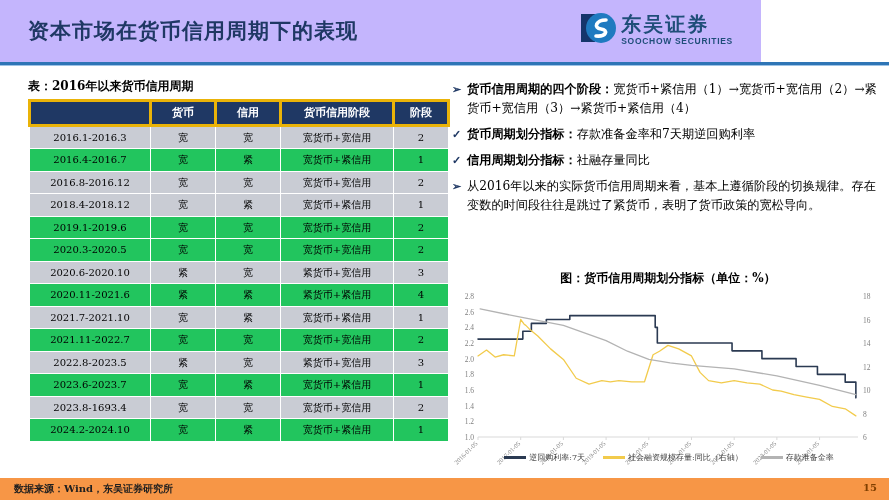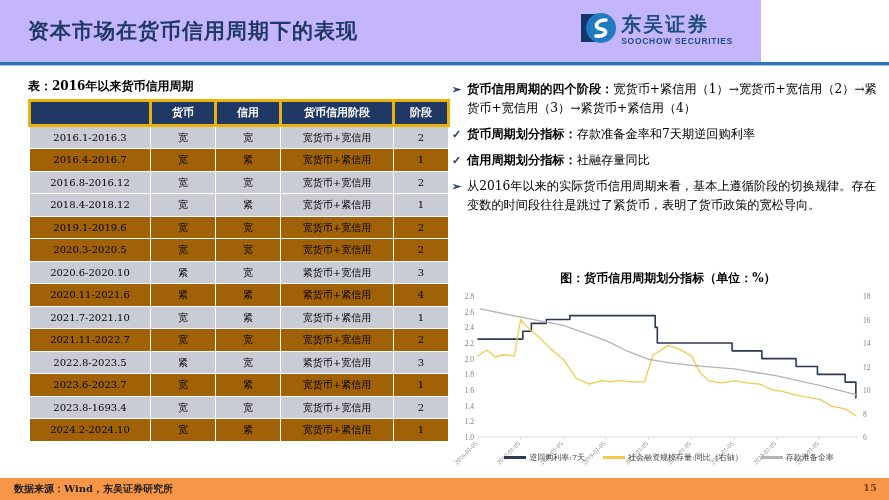--- a/index.html
+++ b/index.html
@@ -58,21 +58,21 @@
     border:1px solid #ffffff;
     font-size:10px;color:#000;text-align:center;
     height:21.5px;padding:0;line-height:21.5px;
     font-family:"DejaVu Serif","Liberation Serif",serif;
   }
   #cycle-table thead th{
     background:#1f3864;color:#ffffff;font-weight:bold;font-size:11px;
     border:3px solid #eab308;
   }
   #cycle-table tbody tr.odd td{background:#c9ccd4;}
-  #cycle-table tbody tr.even td{background:#a16207;}
+  #cycle-table tbody tr.even td{background:#22c55e;}
   #cycle-table tbody td.hl{background:#fcd975;}
   .col-period{width:118px;}
   .col-money{width:62px;}
   .col-credit{width:62px;}
   .col-phase{width:110px;}
   .col-num{width:52px;}
   
   #bullets{
     position:absolute;left:452px;top:80px;width:432px;
   }

